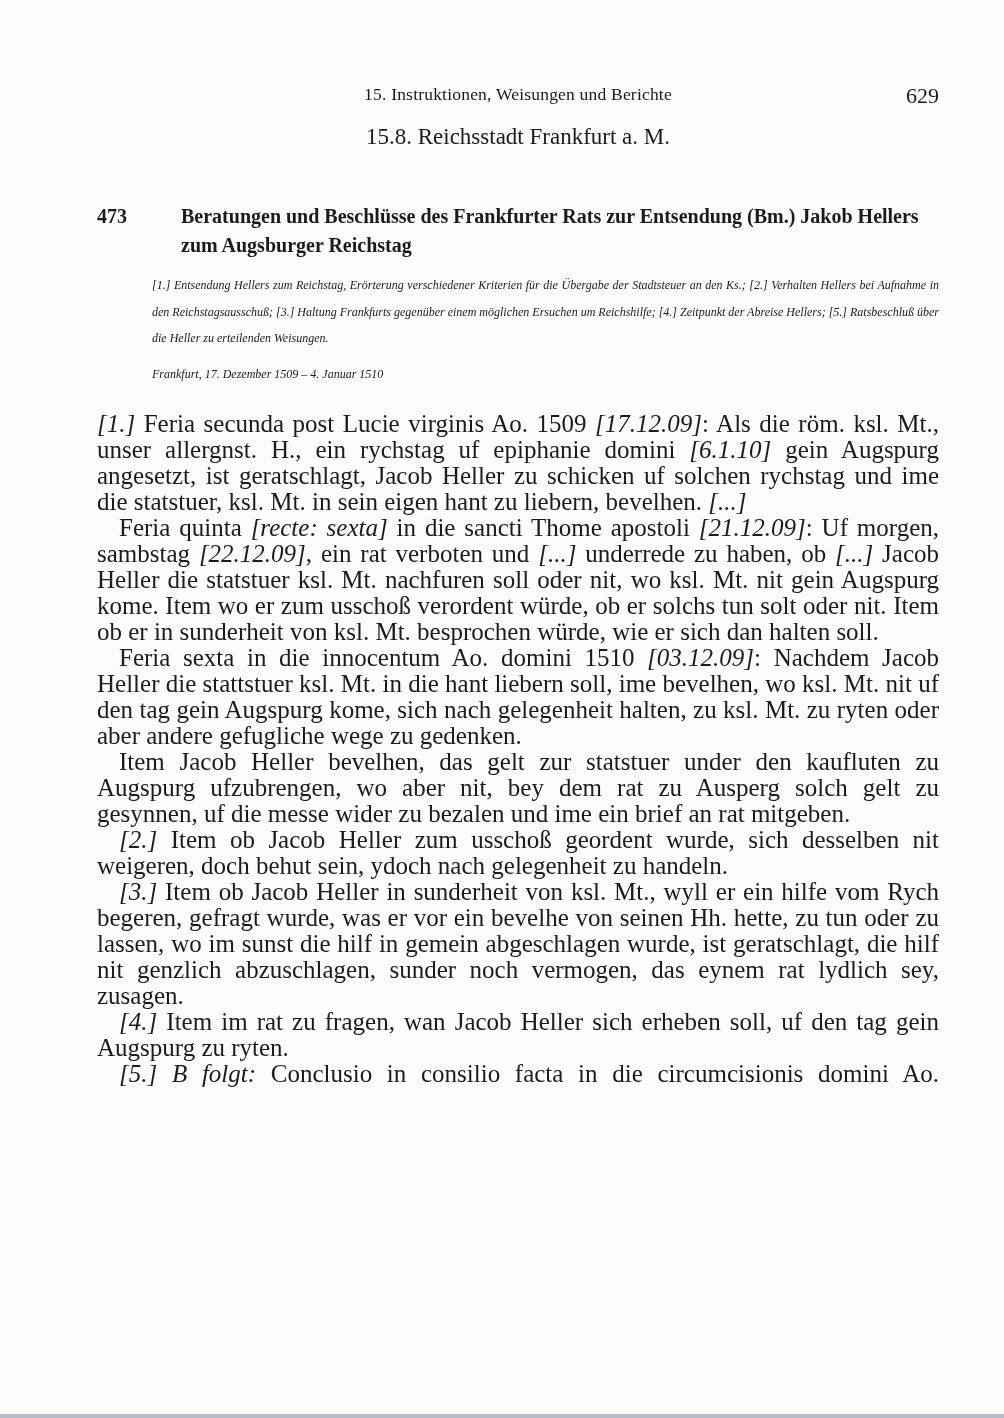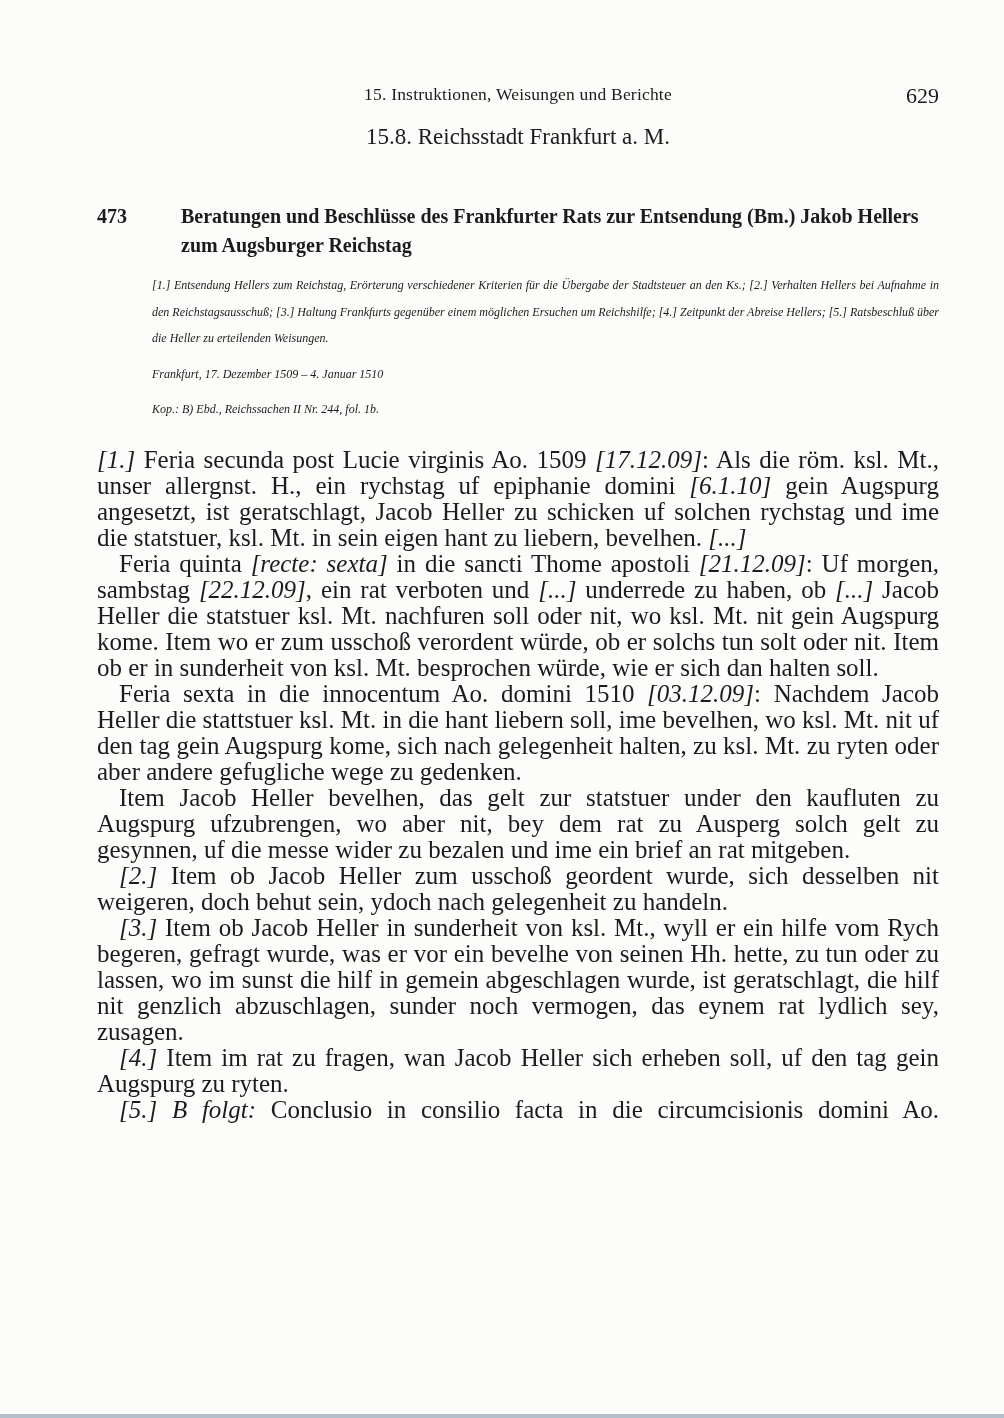--- a/index.html
+++ b/index.html
@@ -64,21 +64,20 @@
   <h1 class="section-heading">15.8. Reichsstadt Frankfurt a. M.</h1>
 
   <div class="doc-head">
     <span class="doc-num">473</span>
     <h2 class="doc-title">Beratungen und Beschlüsse des Frankfurter Rats zur Entsendung (Bm.) Jakob Hellers zum Augsburger Reichstag</h2>
   </div>
 
   <div class="doc-meta">
     <p class="justify">[1.] Entsendung Hellers zum Reichstag, Erörterung verschiedener Kriterien für die Übergabe der Stadtsteuer an den Ks.; [2.] Verhalten Hellers bei Aufnahme in den Reichstagsausschuß; [3.] Haltung Frankfurts gegenüber einem möglichen Ersuchen um Reichshilfe; [4.] Zeitpunkt der Abreise Hellers; [5.] Ratsbeschluß über die Heller zu erteilenden Weisungen.</p>
     <p>Frankfurt, 17. Dezember 1509 – 4. Januar 1510</p>
-    <p>Kop.: B) Ebd., Reichssachen II Nr. 244, fol. 1b.</p>
   </div>
 
   <div class="body-text">
       <p class="body-par"><span class="it">[1.] </span><span>Feria secunda post Lucie virginis Ao. 1509 </span><span class="it">[17.12.09]</span><span>: Als die röm. ksl. Mt., unser allergnst. H., ein rychstag uf epiphanie domini </span><span class="it">[6.1.10]</span><span> gein Augspurg angesetzt, ist geratschlagt, Jacob Heller zu schicken uf solchen rychstag und ime die statstuer, ksl. Mt. in sein eigen hant zu liebern, bevelhen. </span><span class="it">[...]</span></p>
       <p class="body-par indent"><span>Feria quinta </span><span class="it">[recte: sexta]</span><span> in die sancti Thome apostoli </span><span class="it">[21.12.09]</span><span>: Uf morgen, sambstag </span><span class="it">[22.12.09]</span><span>, ein rat verboten und </span><span class="it">[...]</span><span> underrede zu haben, ob </span><span class="it">[...]</span><span> Jacob Heller die statstuer ksl. Mt. nachfuren soll oder nit, wo ksl. Mt. nit gein Augspurg kome. Item wo er zum usschoß verordent würde, ob er solchs tun solt oder nit. Item ob er in sunderheit von ksl. Mt. besprochen würde, wie er sich dan halten soll.</span></p>
       <p class="body-par indent"><span>Feria sexta in die innocentum Ao. domini 1510 </span><span class="it">[03.12.09]</span><span>: Nachdem Jacob Heller die stattstuer ksl. Mt. in die hant liebern soll, ime bevelhen, wo ksl. Mt. nit uf den tag gein Augspurg kome, sich nach gelegenheit halten, zu ksl. Mt. zu ryten oder aber andere gefugliche wege zu gedenken.</span></p>
       <p class="body-par indent"><span>Item Jacob Heller bevelhen, das gelt zur statstuer under den kaufluten zu Augspurg ufzubrengen, wo aber nit, bey dem rat zu Ausperg solch gelt zu gesynnen, uf die messe wider zu bezalen und ime ein brief an rat mitgeben.</span></p>
       <p class="body-par indent"><span class="it">[2.]</span><span> Item ob Jacob Heller zum usschoß geordent wurde, sich desselben nit weigeren, doch behut sein, ydoch nach gelegenheit zu handeln.</span></p>
       <p class="body-par indent"><span class="it">[3.]</span><span> Item ob Jacob Heller in sunderheit von ksl. Mt., wyll er ein hilfe vom Rych begeren, gefragt wurde, was er vor ein bevelhe von seinen Hh. hette, zu tun oder zu lassen, wo im sunst die hilf in gemein abgeschlagen wurde, ist geratschlagt, die hilf nit genzlich abzuschlagen, sunder noch vermogen, das eynem rat lydlich sey, zusagen.</span></p>
       <p class="body-par indent"><span class="it">[4.]</span><span> Item im rat zu fragen, wan Jacob Heller sich erheben soll, uf den tag gein Augspurg zu ryten.</span></p>

